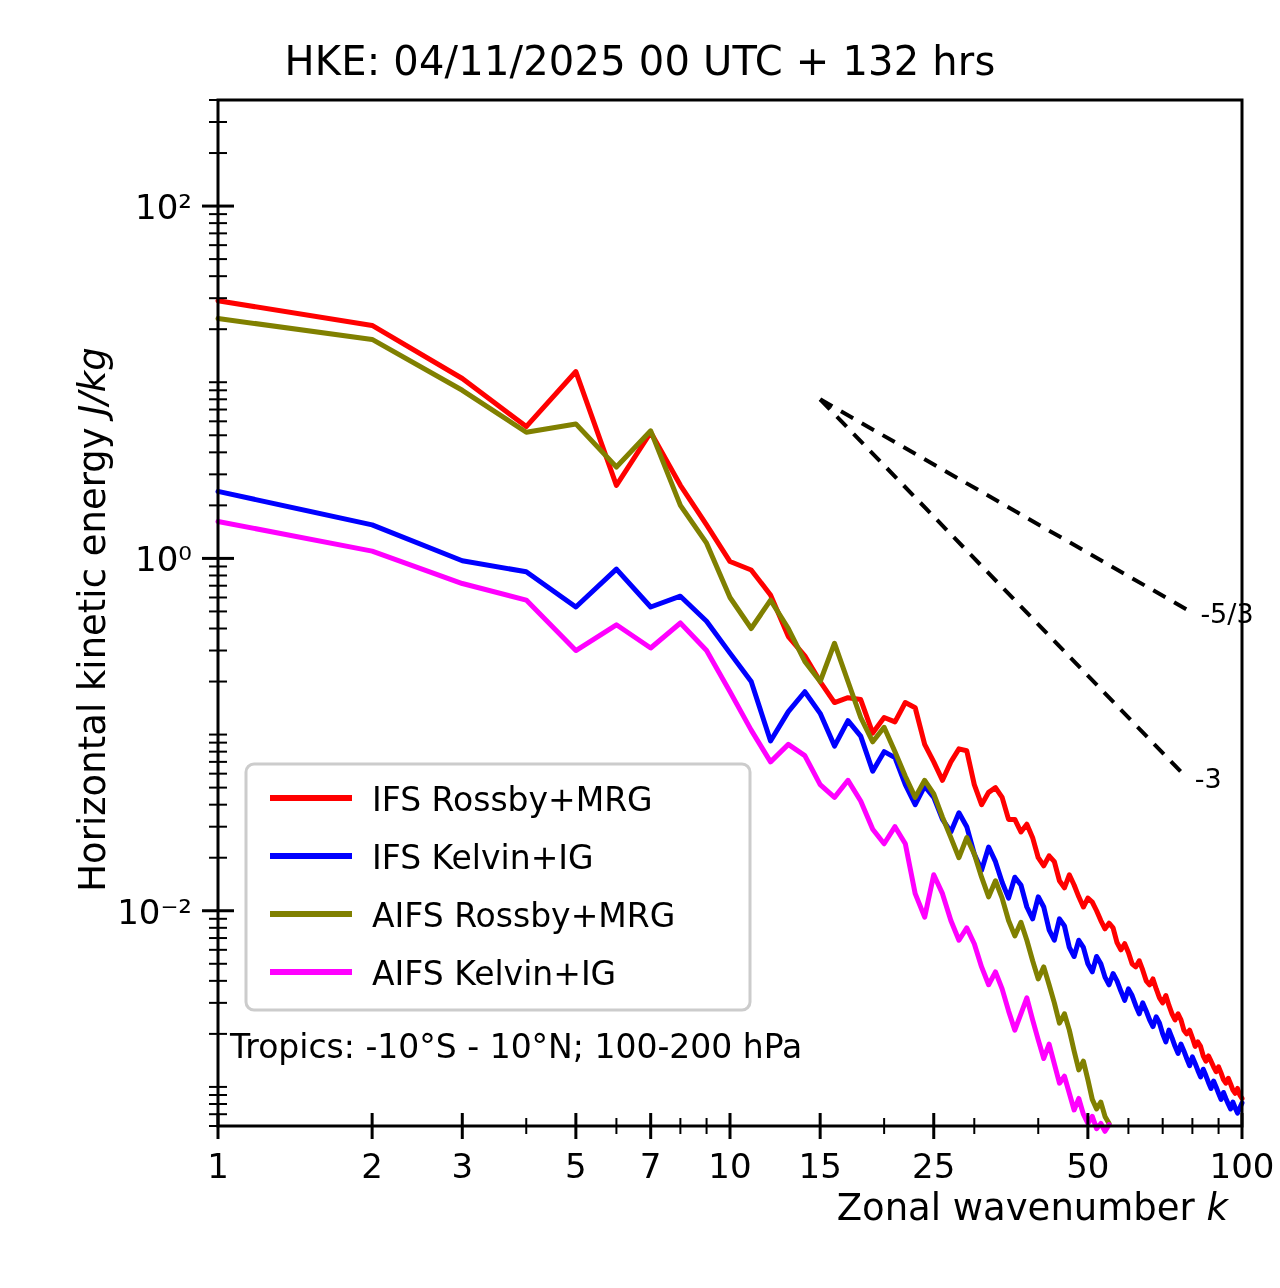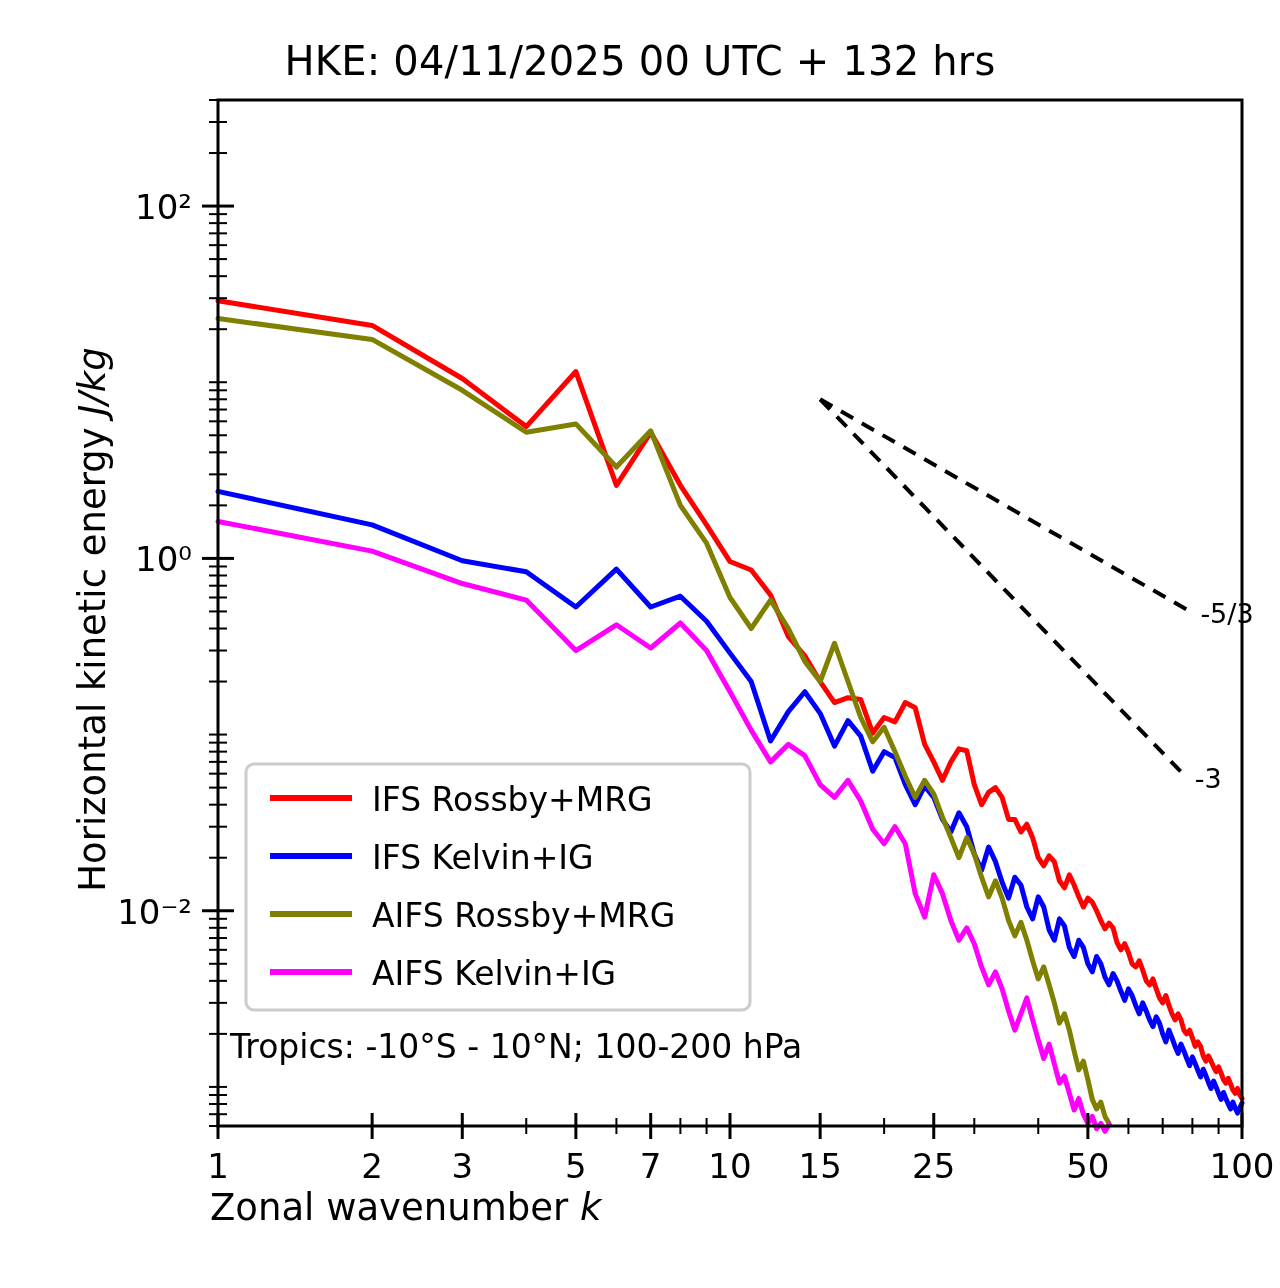--- a/index.html
+++ b/index.html
@@ -5,21 +5,21 @@
 <style>
   html,body{margin:0;padding:0;background:#ffffff;}
   body{width:1280px;height:1288px;overflow:hidden;
        font-family:"DejaVu Sans","Liberation Sans",sans-serif;color:#000;}
   #root{position:relative;width:1280px;height:931px;border-radius:31px;}
   .fig-title{position:absolute;left:0;top:38px;width:1280px;text-align:center;
              font-size:40px;letter-spacing:0.2px;}
   .ylabel{position:absolute;left:-288px;top:598px;width:760px;text-align:center;
           font-size:37px;transform:rotate(-90deg);transform-origin:center center;}
   .ylabel .unit{font-style:italic;}
-  .xlabel{position:absolute;left:210px;top:1186px;width:1024px;text-align:left;
+  .xlabel{position:absolute;left:204px;top:1186px;width:1024px;text-align:right;
           font-size:37px;}
   .xlabel .sym{font-style:italic;}
   svg{position:absolute;left:0;top:0;}
   .tick-text{font-family:"DejaVu Sans","Liberation Sans",sans-serif;font-size:34px;fill:#000;}
   .legend-text{font-family:"DejaVu Sans","Liberation Sans",sans-serif;font-size:33px;fill:#000;}
   .annot-text{font-family:"DejaVu Sans","Liberation Sans",sans-serif;font-size:33px;fill:#000;}
   .slope-text{font-family:"DejaVu Sans","Liberation Sans",sans-serif;font-size:27px;fill:#000;}
 </style>
 </head>
 <body>

